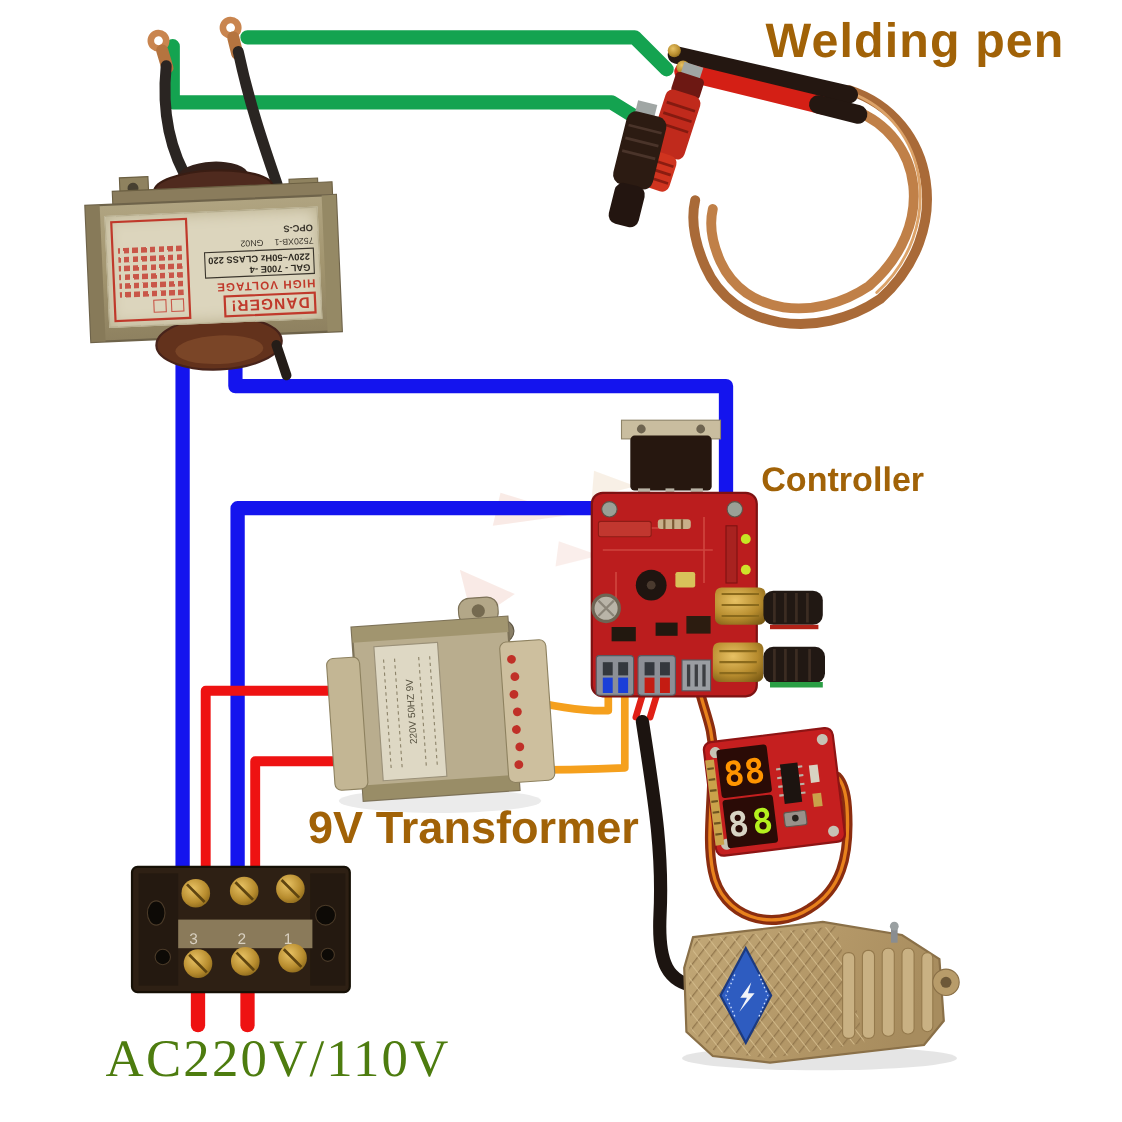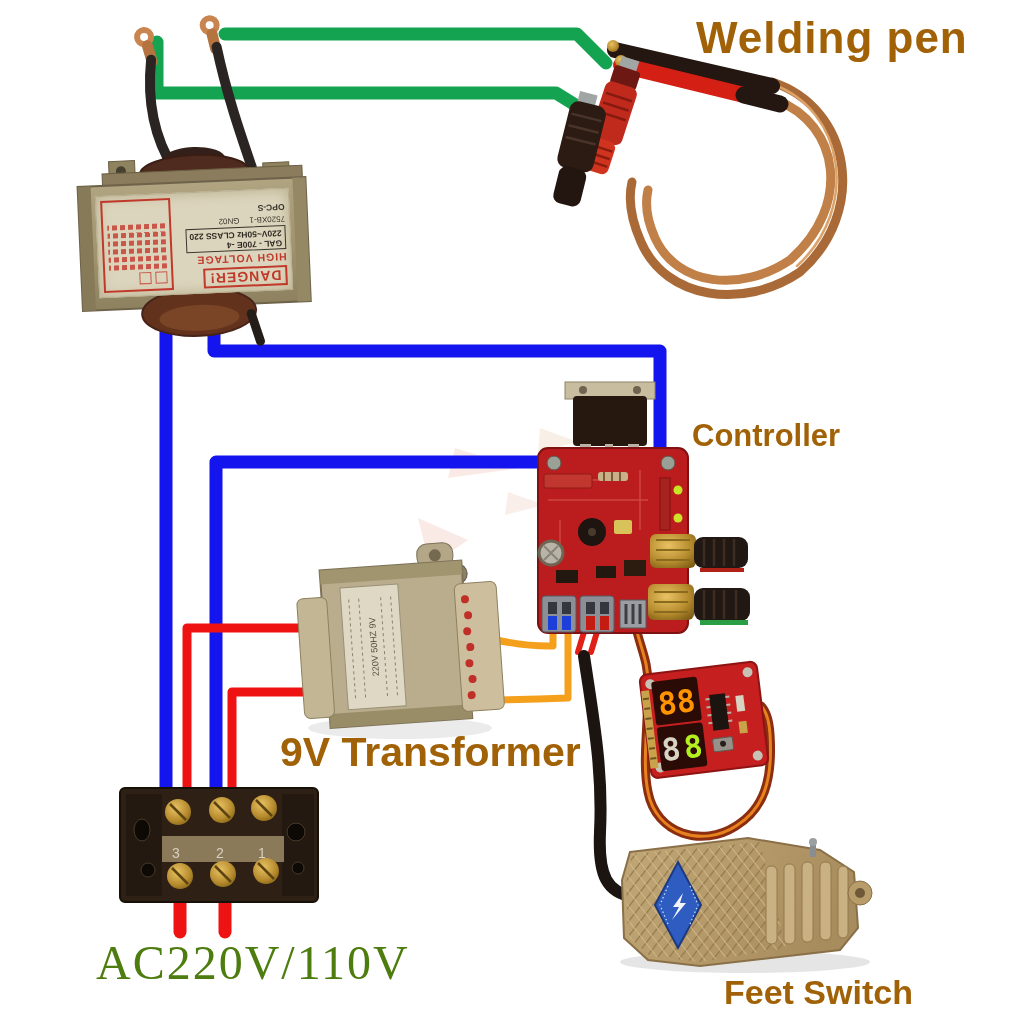--- a/index.html
+++ b/index.html
@@ -317,15 +317,14 @@
     <span class="warn-bar"></span>
         <span class="warn-bar"></span>
         <span class="warn-bar"></span>
   </div>
 </div>
 
 <div class="lbl lbl-welding">Welding pen</div>
 <div class="lbl lbl-controller">Controller</div>
 <div class="lbl lbl-9v">9V Transformer</div>
 <div class="lbl lbl-ac">AC220V/110V</div>
-<div class="lbl lbl-feet">Feet Switch</div>
 
 </div>
 
 </body></html>

